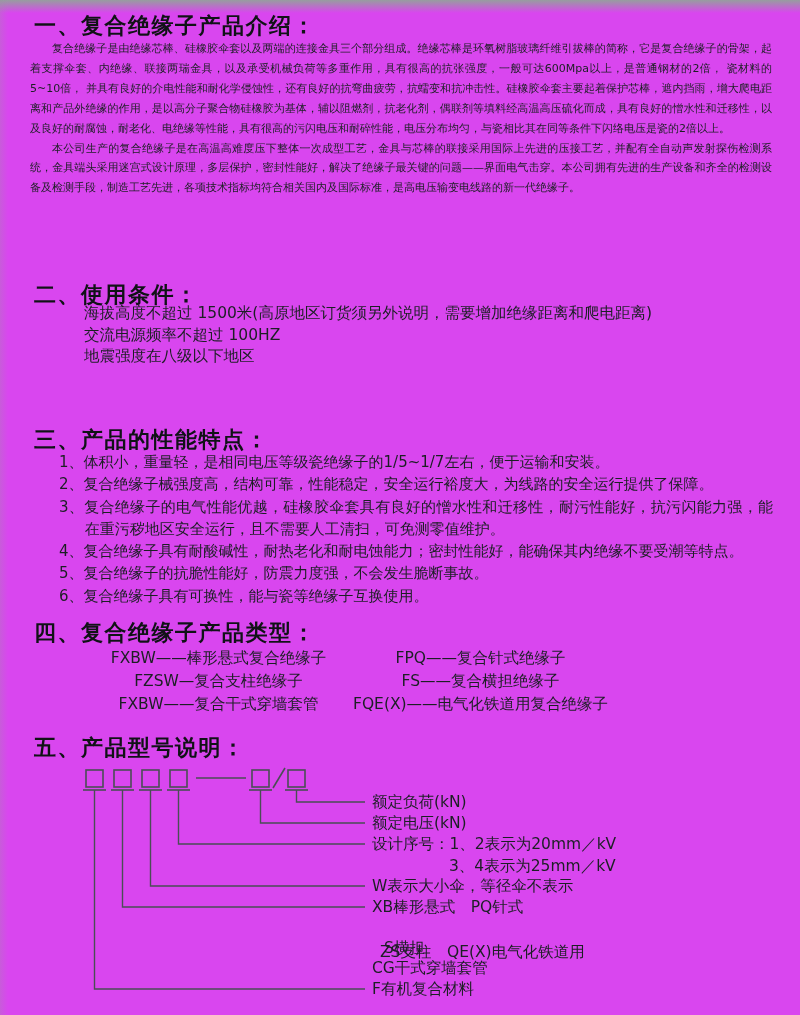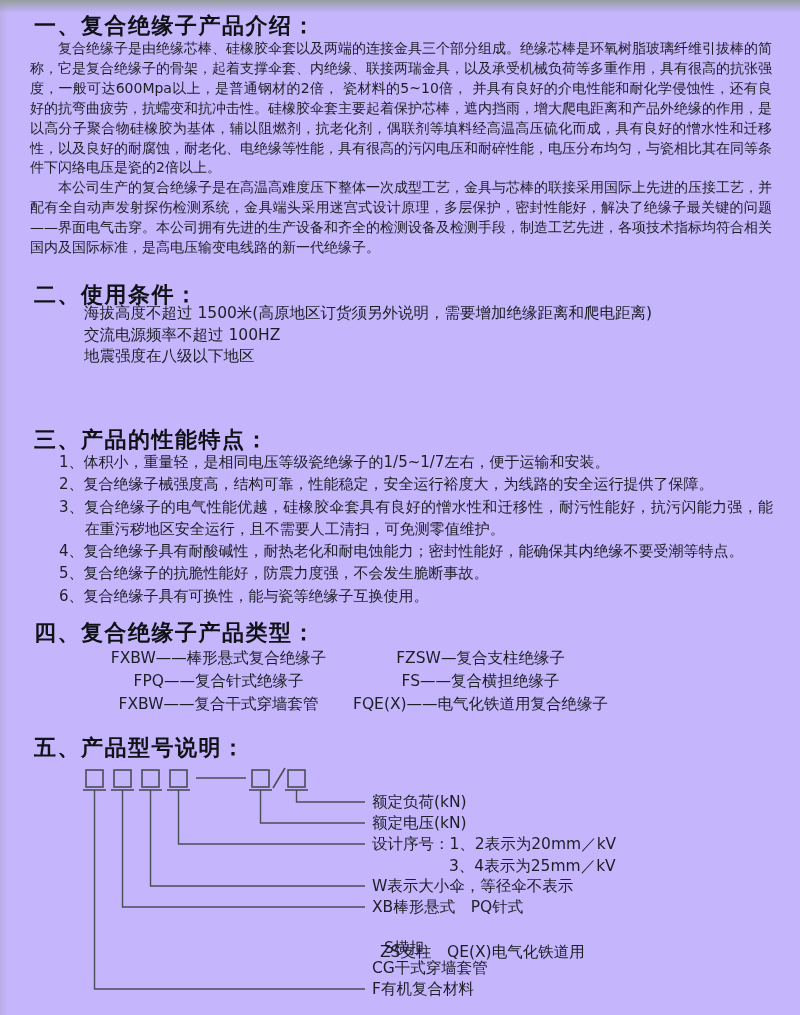--- a/index.html
+++ b/index.html
@@ -1,36 +1,36 @@
 <!DOCTYPE html>
 <html lang="zh"><head>
 <meta charset="utf-8">
 <style>
   html,body{margin:0;padding:0;background:#e8e8e6;}
   .page{
     position:relative;width:800px;height:1015px;overflow:hidden;
-    background:#c4b5fd;
+    background:#d946ef;
     font-family:"DejaVu Sans","Liberation Sans",sans-serif;
     color:#16181c;
   }
   .shade-top{
     position:absolute;top:0;left:0;right:0;height:13px;
     background:linear-gradient(#979d9f,rgba(249,249,247,0));
   }
   .shade-left{
     position:absolute;top:0;left:0;bottom:0;width:8px;
     background:linear-gradient(90deg,rgba(150,155,157,.25),rgba(249,249,247,0));
   }
   .sec-heading{
     position:absolute;margin:0;
     font-size:22px;font-weight:700;letter-spacing:1.5px;color:#101216;
     white-space:nowrap;
   }
   .body-block{
-    position:absolute;font-size:14px;line-height:19.9px;
+    position:absolute;font-size:11px;line-height:19.9px;
     text-align:justify;color:#1c1f24;
   }
   .body-block p{margin:0;text-indent:2em;}
   .cond-list{
     position:absolute;font-size:15.5px;line-height:21.6px;color:#1c1f24;white-space:nowrap;
   }
   .feat-list{
     position:absolute;font-size:15px;line-height:22.3px;color:#1c1f24;
     text-align:justify;
   }
@@ -71,22 +71,22 @@
     <div class="feat-item">2、复合绝缘子械强度高，结构可靠，性能稳定，安全运行裕度大，为线路的安全运行提供了保障。</div>
     <div class="feat-item">3、复合绝缘子的电气性能优越，硅橡胶伞套具有良好的憎水性和迁移性，耐污性能好，抗污闪能力强，能在重污秽地区安全运行，且不需要人工清扫，可免测零值维护。</div>
     <div class="feat-item">4、复合绝缘子具有耐酸碱性，耐热老化和耐电蚀能力；密封性能好，能确保其内绝缘不要受潮等特点。</div>
     <div class="feat-item">5、复合绝缘子的抗脆性能好，防震力度强，不会发生脆断事故。</div>
     <div class="feat-item">6、复合绝缘子具有可换性，能与瓷等绝缘子互换使用。</div>
   </div>
 
   <h2 class="sec-heading" style="left:34px;top:618px;">四、复合绝缘子产品类型：</h2>
   <div class="type-grid" style="left:84px;top:648px;">
     <div>FXBW——棒形悬式复合绝缘子</div>
+    <div>FPQ——复合针式绝缘子</div>
     <div>FZSW—复合支柱绝缘子</div>
-    <div>FPQ——复合针式绝缘子</div>
     <div>FS——复合横担绝缘子</div>
     <div>FXBW——复合干式穿墙套管</div>
     <div>FQE(X)——电气化铁道用复合绝缘子</div>
   </div>
 
   <h2 class="sec-heading" style="left:34px;top:733px;">五、产品型号说明：</h2>
 
   <div class="diagram">
     <svg width="800" height="255" viewBox="0 0 800 255">
       <g fill="none" stroke="#4a4e55" stroke-width="1.6">

